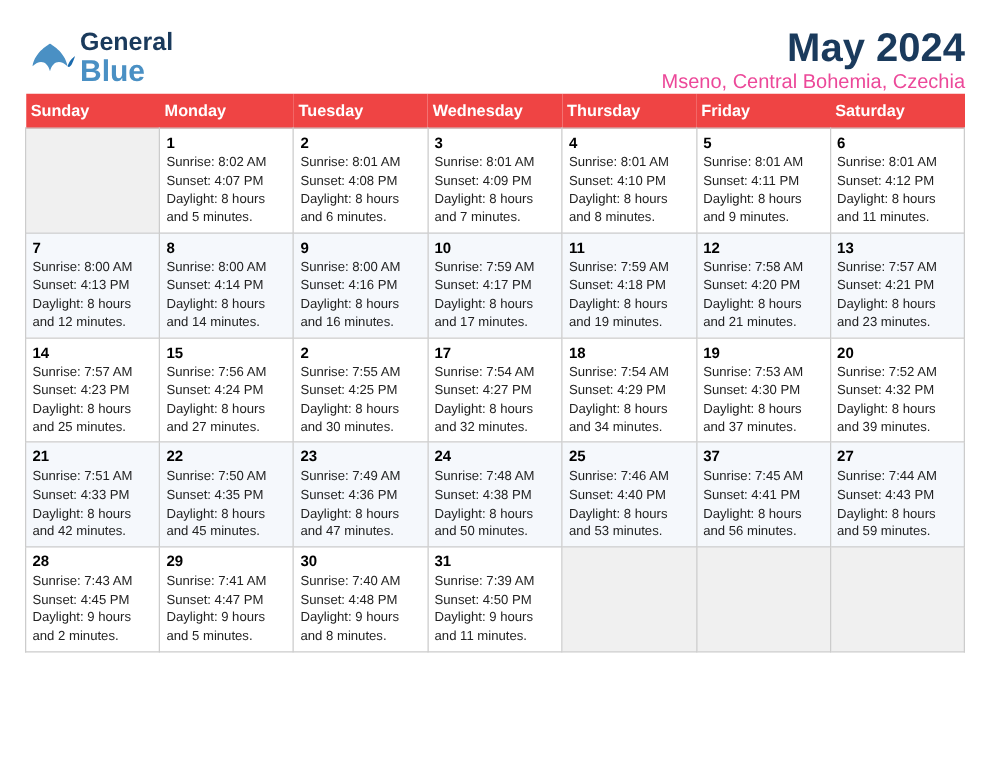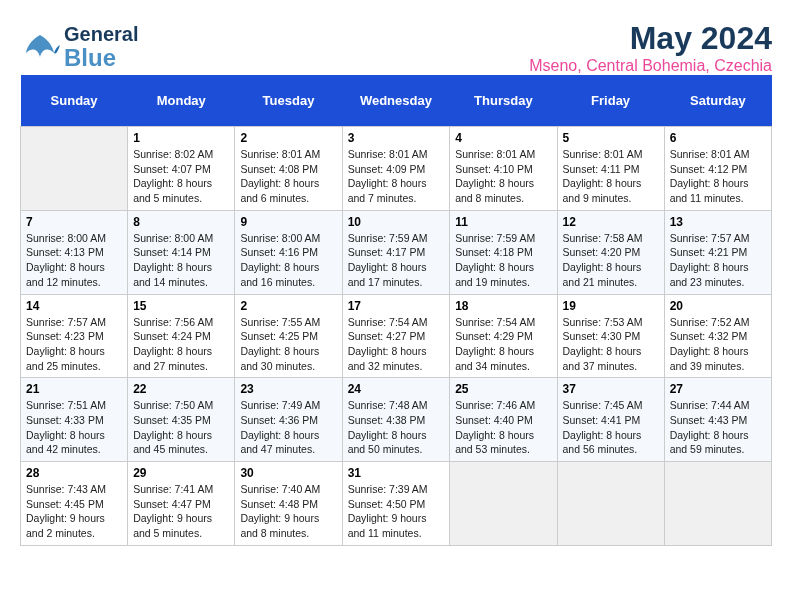--- a/index.html
+++ b/index.html
@@ -31,24 +31,24 @@
     .subtitle {
       font-size: 16px;
       color: #ec4899;
     }
     table {
       width: 100%;
       border-collapse: collapse;
       font-size: 11px;
     }
     thead tr th {
-      background: #1d4ed8;
+      background: #ef4444;
       color: #fff;
-      padding: 18px 4px;
-      text-align: center;
+      padding: 6px 4px;
+      text-align: left;
       font-size: 13px;
       font-weight: bold;
     }
     tbody tr td {
       border: 1px solid #ccc;
       vertical-align: top;
       padding: 4px 5px;
       width: 108px;
       min-height: 80px;
     }

